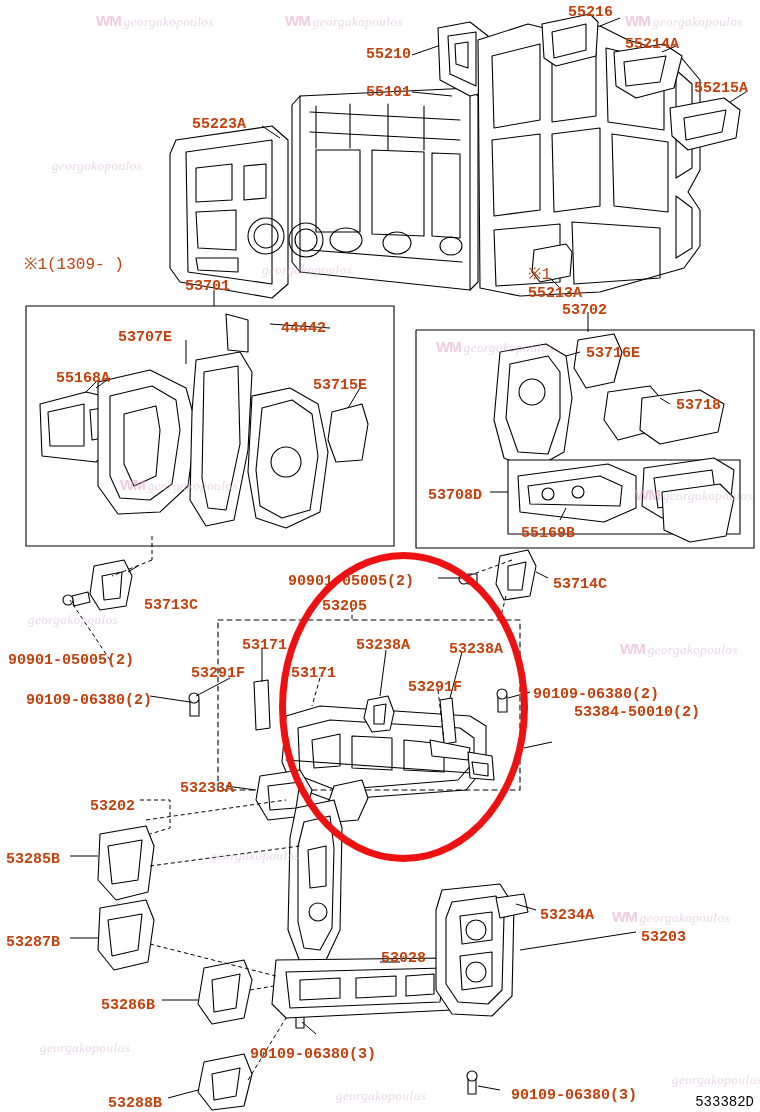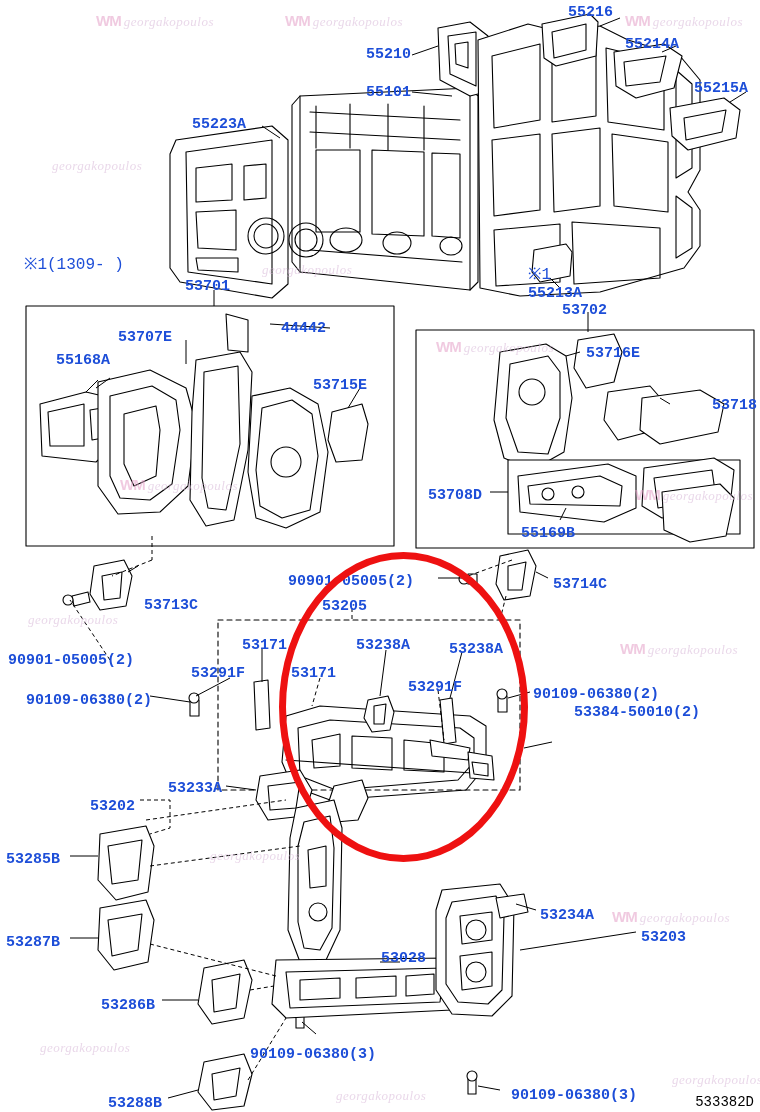--- a/index.html
+++ b/index.html
@@ -33,21 +33,21 @@
     letter-spacing:-1px;
     margin-right:3px;
   }
 
   
   .lbl{
     position:absolute;
     font-family:"Liberation Mono","DejaVu Sans Mono",monospace;
     font-size:15px;
     font-weight:bold;
-    color:#1d4ed8;
+    color:#c2410c;
     white-space:nowrap;
     letter-spacing:0px;
   }
   .lbl.note{font-size:16px;font-weight:normal;}
 
   
   svg.overlay{position:absolute;left:0;top:0;width:760px;height:1112px;}
 
   
   .circle{
@@ -303,40 +303,40 @@
   <div class="lbl" style="left:366px;top:46px;">55210</div>
   <div class="lbl" style="left:694px;top:80px;">55215A</div>
   <div class="lbl" style="left:366px;top:84px;">55101</div>
   <div class="lbl" style="left:192px;top:116px;">55223A</div>
   <div class="lbl" style="left:528px;top:285px;">55213A</div>
   <div class="lbl" style="left:185px;top:278px;">53701</div>
   <div class="lbl" style="left:562px;top:302px;">53702</div>
   <div class="lbl" style="left:118px;top:329px;">53707E</div>
   <div class="lbl" style="left:281px;top:320px;">44442</div>
   <div class="lbl" style="left:586px;top:345px;">53716E</div>
-  <div class="lbl" style="left:56px;top:352px;">55168A</div>
+  <div class="lbl" style="left:56px;top:370px;">55168A</div>
   <div class="lbl" style="left:313px;top:377px;">53715E</div>
-  <div class="lbl" style="left:676px;top:397px;margin-left:36px;">53718</div>
+  <div class="lbl" style="left:676px;top:397px;">53718</div>
   <div class="lbl" style="left:428px;top:487px;">53708D</div>
   <div class="lbl" style="left:521px;top:525px;">55169B</div>
   <div class="lbl" style="left:288px;top:573px;">90901-05005(2)</div>
   <div class="lbl" style="left:553px;top:576px;">53714C</div>
   <div class="lbl" style="left:322px;top:598px;">53205</div>
   <div class="lbl" style="left:144px;top:597px;">53713C</div>
   <div class="lbl" style="left:242px;top:637px;">53171</div>
   <div class="lbl" style="left:356px;top:637px;">53238A</div>
   <div class="lbl" style="left:449px;top:641px;">53238A</div>
   <div class="lbl" style="left:8px;top:652px;">90901-05005(2)</div>
   <div class="lbl" style="left:191px;top:665px;">53291F</div>
   <div class="lbl" style="left:291px;top:665px;">53171</div>
   <div class="lbl" style="left:408px;top:679px;">53291F</div>
   <div class="lbl" style="left:26px;top:692px;">90109-06380(2)</div>
   <div class="lbl" style="left:533px;top:686px;">90109-06380(2)</div>
   <div class="lbl" style="left:556px;top:704px;margin-left:18px;">53384-50010(2)</div>
-  <div class="lbl" style="left:168px;top:780px;">53233A</div>
+  <div class="lbl" style="left:180px;top:780px;">53233A</div>
   <div class="lbl" style="left:90px;top:798px;">53202</div>
   <div class="lbl" style="left:6px;top:851px;">53285B</div>
   <div class="lbl" style="left:540px;top:907px;">53234A</div>
   <div class="lbl" style="left:641px;top:929px;">53203</div>
   <div class="lbl" style="left:6px;top:934px;">53287B</div>
   <div class="lbl" style="left:381px;top:950px;">53028</div>
   <div class="lbl" style="left:101px;top:997px;">53286B</div>
   <div class="lbl" style="left:250px;top:1046px;">90109-06380(3)</div>
   <div class="lbl" style="left:511px;top:1087px;">90109-06380(3)</div>
   <div class="lbl" style="left:108px;top:1095px;">53288B</div>

